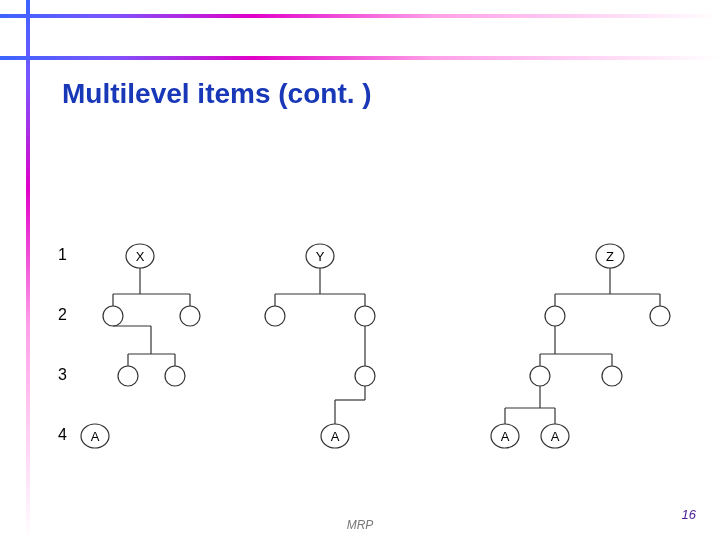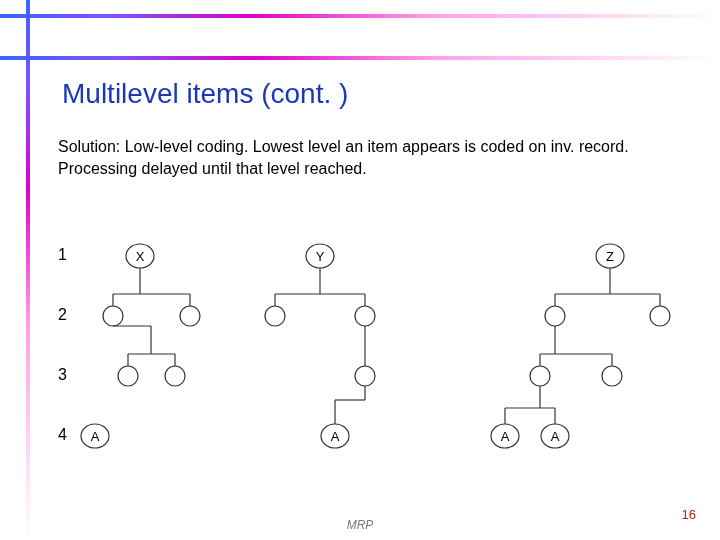--- a/index.html
+++ b/index.html
@@ -28,21 +28,21 @@
   position: absolute;
   top: 0;
   width: 4px;
   height: 540px;
   background: linear-gradient(to bottom, #3a64ff 0%, #7a55ff 15%, #e100c8 35%, #ff9fe8 60%, #ffffff 100%);
 }
 .title {
   position: absolute;
   left: 62px;
   top: 78px;
-  font-weight: 400;
+  font-weight: 700;
   font-size: 28px;
   color: #1838b8;
 }
 .body-text {
   position: absolute;
   left: 58px;
   top: 136px;
   width: 610px;
   font-size: 16px;
   line-height: 1.35;
@@ -64,34 +64,34 @@
   text-align: center;
   font-size: 12px;
   font-style: italic;
   color: #777;
 }
 .footer-right {
   position: absolute;
   bottom: 18px;
   right: 24px;
   font-size: 13px;
-  color: #b91c1c;
+  font-style: italic;
+  color: #4c1d95;
 }
 </style>
 </head>
 <body>
 
 <div class="slide">
 
   <div class="hgrad" style="top:14px"></div>
   <div class="vgrad" style="left:26px"></div>
   <div class="hgrad" style="top:56px"></div>
 
   <div class="title">Multilevel items (cont. )</div>
-  <div class="body-text">Solution:  Low-level coding.  Lowest level an item appears is coded on inv. record.  Processing delayed until that level reached.</div>
 
   <div class="level-label" style="top:246px">1</div>
   <div class="level-label" style="top:306px">2</div>
   <div class="level-label" style="top:366px">3</div>
   <div class="level-label" style="top:426px">4</div>
 
   <svg class="diagram" width="720" height="540">
     <g stroke="#333" stroke-width="1.2" fill="white">
 
       <line x1="140" y1="268" x2="140" y2="294"></line>

